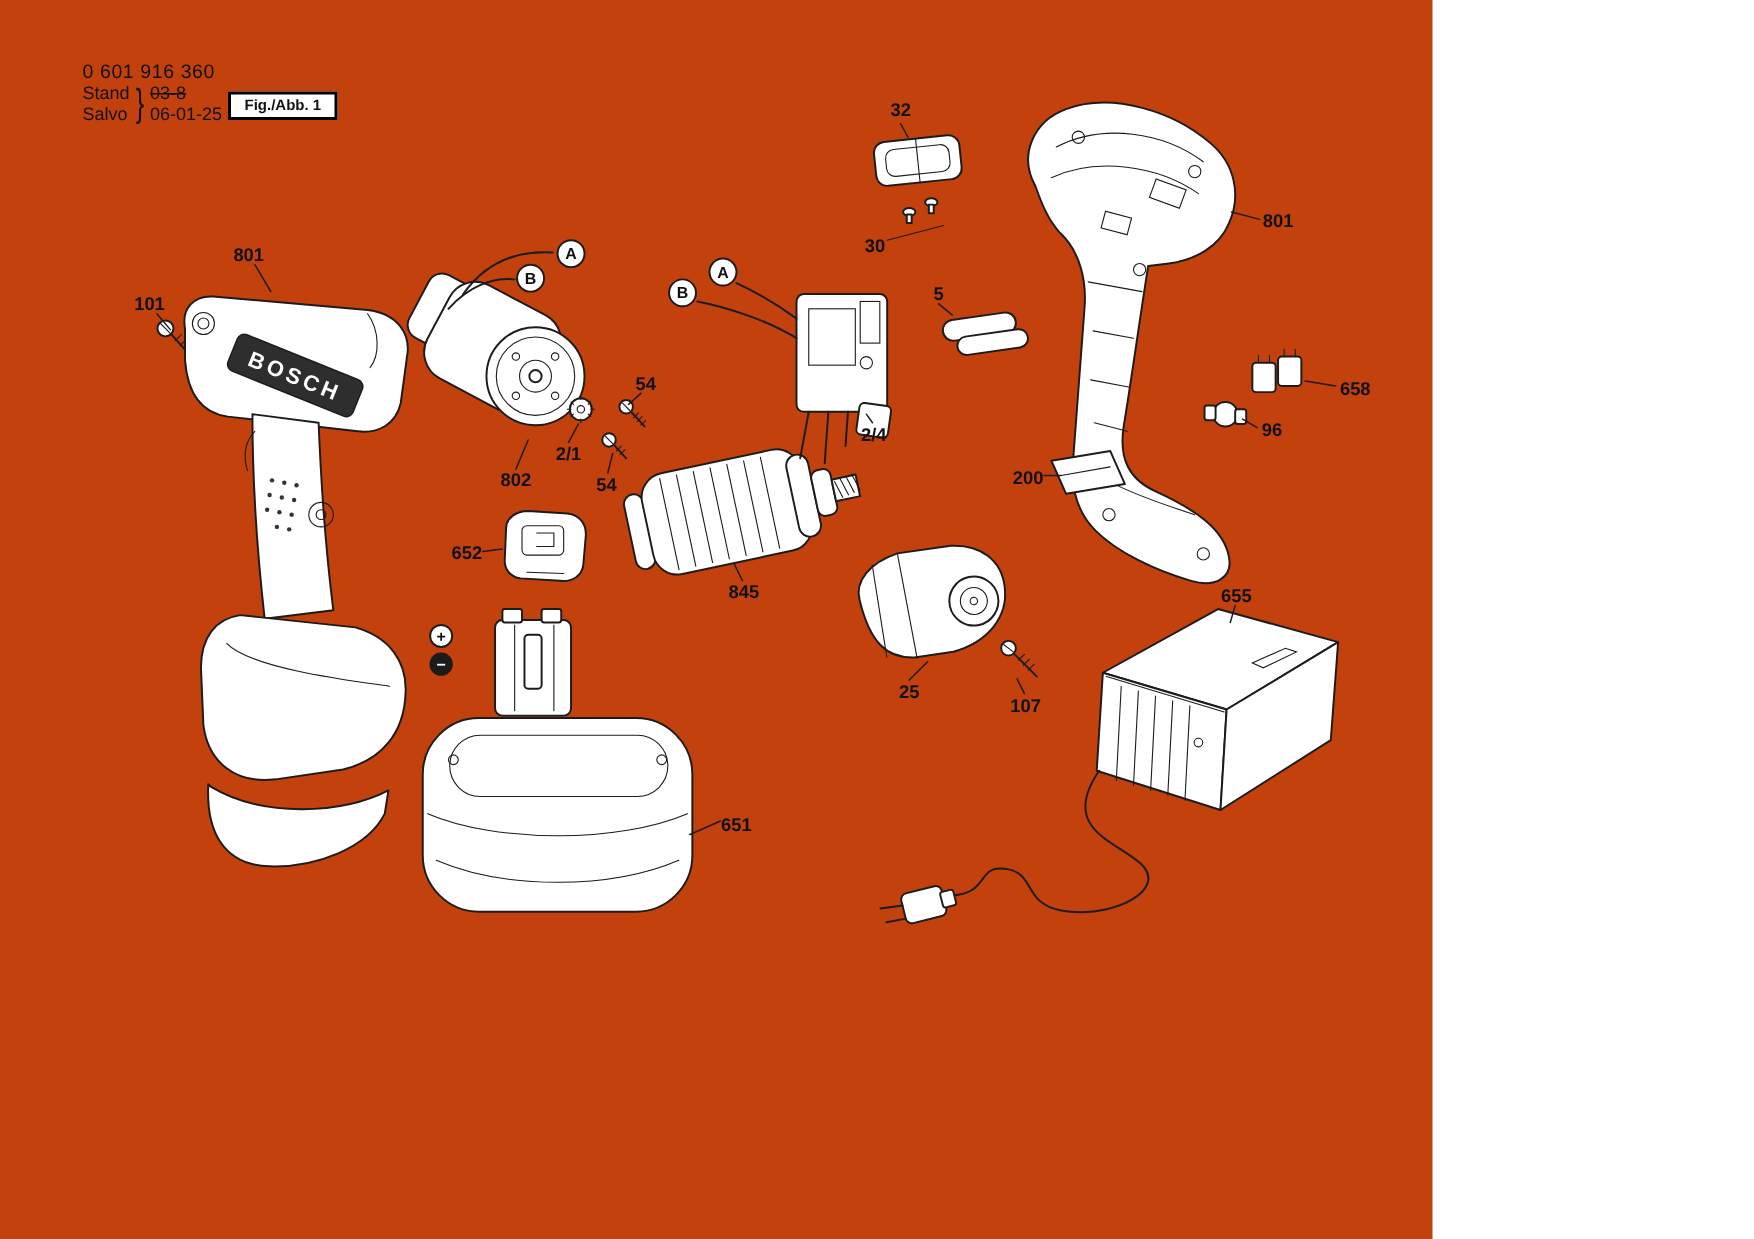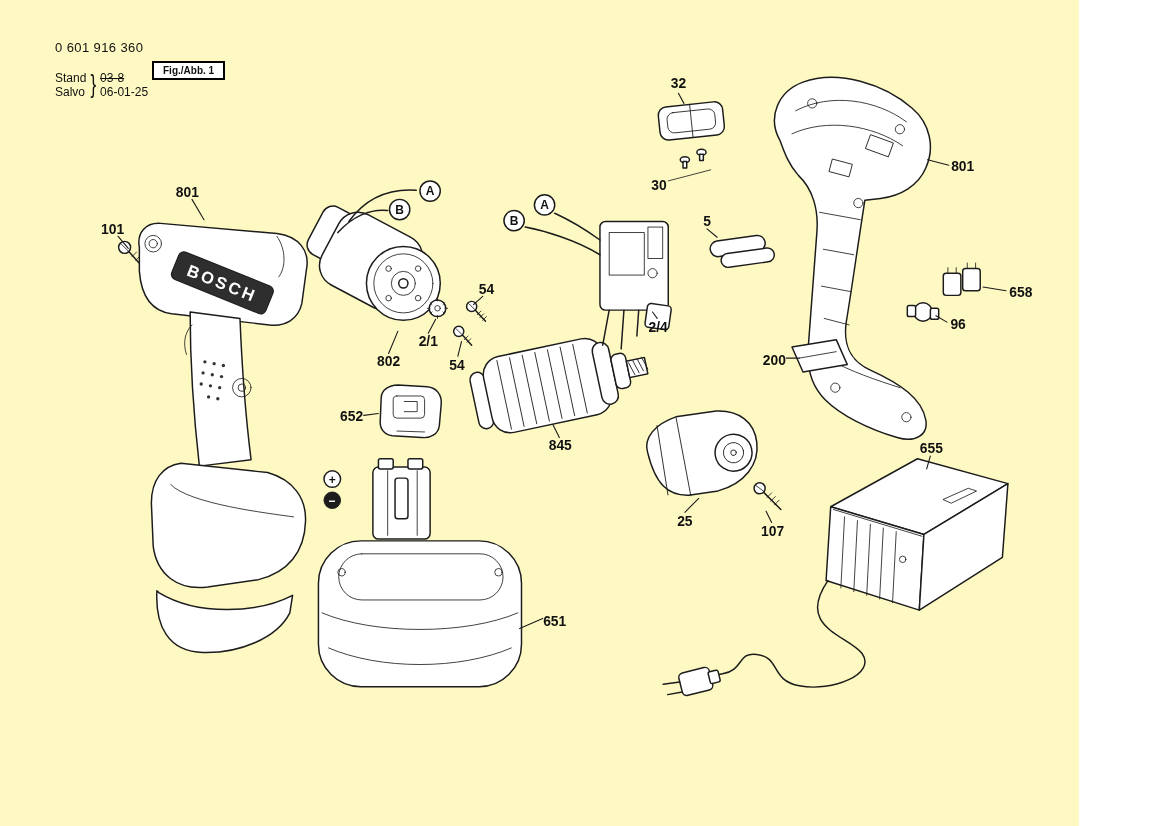--- a/index.html
+++ b/index.html
@@ -1,23 +1,23 @@
 <!DOCTYPE html>
 <html><head>
 <meta charset="utf-8">
 <style>
   *{margin:0;padding:0;box-sizing:border-box}
   html,body{background:#fff}
   body{font-family:"Liberation Sans",sans-serif;color:#111}
-  .page{position:relative;width:1079px;height:826px;background:#fef9c3;overflow:hidden}
+  .page{position:relative;width:955px;height:826px;background:#c2410c;overflow:hidden}
   .stage{position:absolute;inset:0}
   
   .hdr{position:absolute;left:55px;top:40px;z-index:5}
   .pn{font-size:13px;letter-spacing:.4px}
-  .si-row{display:flex;align-items:flex-start;margin-top:16px}
+  .si-row{display:flex;align-items:flex-start;margin-top:0}
   .si-labels div,.si-values div{font-size:12px;line-height:14px}
   .brace{font-size:26px;line-height:26px;margin:0 2px 0 3px;transform:scaleX(.65);font-weight:400}
   .strike{text-decoration:line-through}
   .figbox{position:absolute;left:152px;top:61px;border:2px solid #000;padding:2px 9px;font-size:10px;font-weight:bold;z-index:5;background:#fff}
   
   .ftr{position:absolute;left:55px;top:721px;z-index:5}
   .ftr div{font-size:12.5px;line-height:17px}
   
   svg{position:absolute;inset:0}
   .ln{fill:none;stroke:#1c1c1c;stroke-width:1.6;stroke-linecap:round;stroke-linejoin:round}

